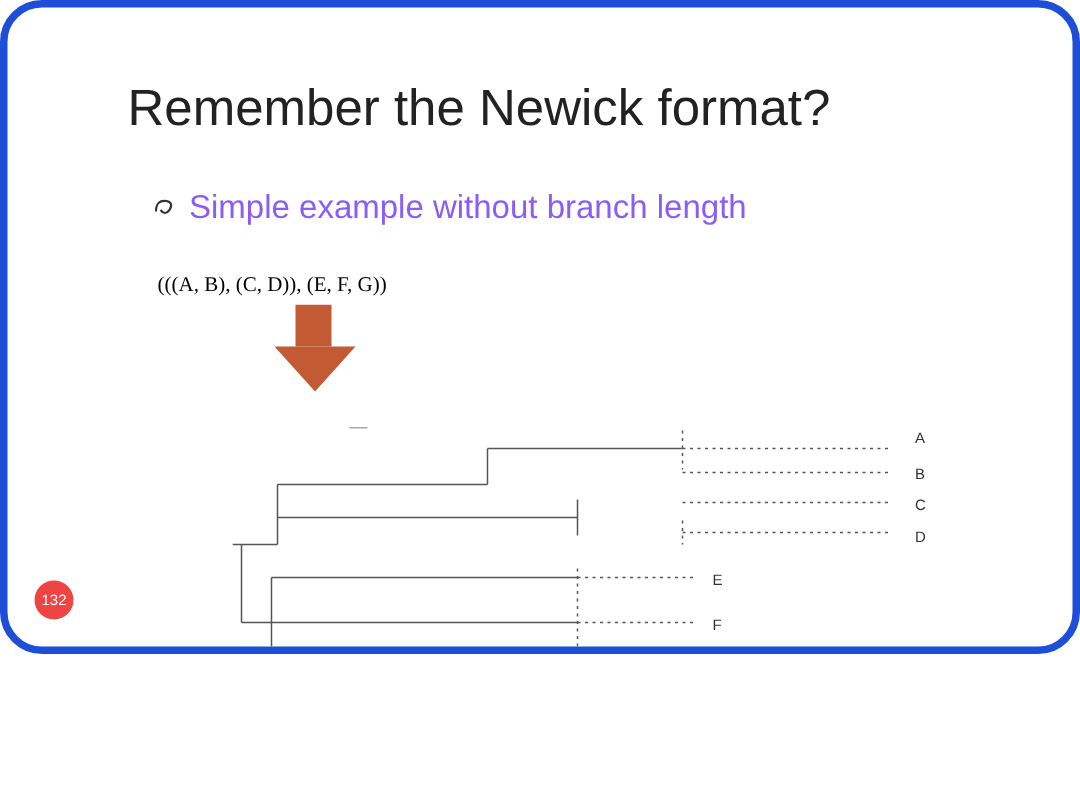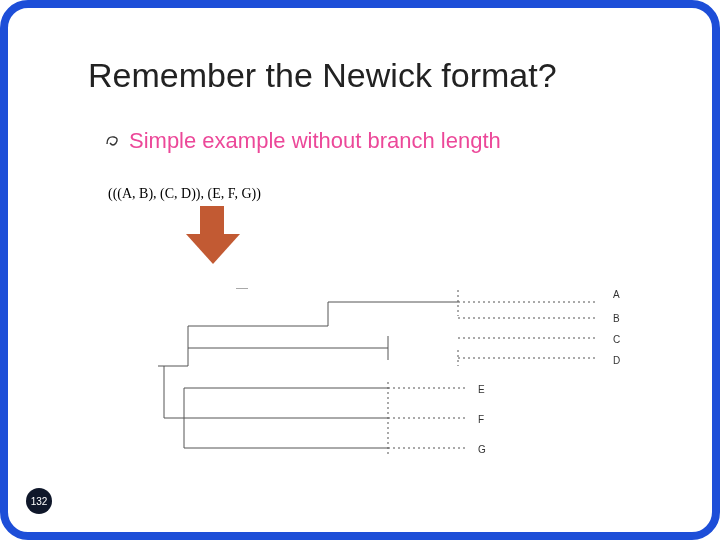--- a/index.html
+++ b/index.html
@@ -1,20 +1,20 @@
 <!DOCTYPE html>
 <html><head>
 <meta charset="utf-8">
 <style>
   * { margin: 0; padding: 0; box-sizing: border-box; }
   html, body { width: 720px; height: 540px; background: #fff; font-family: Arial, Helvetica, sans-serif; }
   .slide {
-    width: 720px; height: 540px;
+    width: 720px; height: 436px;
     position: relative;
-    border: 8px solid #1d4ed8;
+    border: 5px solid #1d4ed8;
     border-radius: 28px;
     background: #fff;
     overflow: hidden;
   }
   .title {
     position: absolute;
     top: 48px; left: 80px;
     font-size: 34px;
     color: #222;
     font-weight: 400;
@@ -23,21 +23,21 @@
     position: absolute;
     top: 120px; left: 95px;
     display: flex; align-items: center;
     gap: 6px;
   }
   .bullet-icon {
     width: 20px; height: 20px;
     display: inline-flex; align-items: center; justify-content: center;
   }
   .bullet-text {
-    font-size: 22px; color: #ec4899;
+    font-size: 22px; color: #8b5cf6;
   }
   .newick {
     position: absolute;
     top: 178px; left: 100px;
     font-family: "Times New Roman", Times, serif;
     font-size: 14px;
     color: #000;
   }
   .arrow {
     position: absolute;
@@ -50,21 +50,21 @@
     width: 500px; height: 190px;
   }
   .tree line { stroke: #555; stroke-width: 1; }
   .tree .dot { stroke: #555; stroke-width: 1; stroke-dasharray: 2 3; }
   .tree text { font-size: 10px; fill: #333; font-family: Arial, sans-serif; }
   .pagenum {
     position: absolute;
     left: 18px; bottom: 18px;
     width: 26px; height: 26px;
     border-radius: 50%;
-    background: #0f172a;
+    background: #ef4444;
     color: #fff;
     font-size: 10px;
     display: flex; align-items: center; justify-content: center;
   }
 </style>
 </head>
 <body>
 
 <div class="slide">
 

